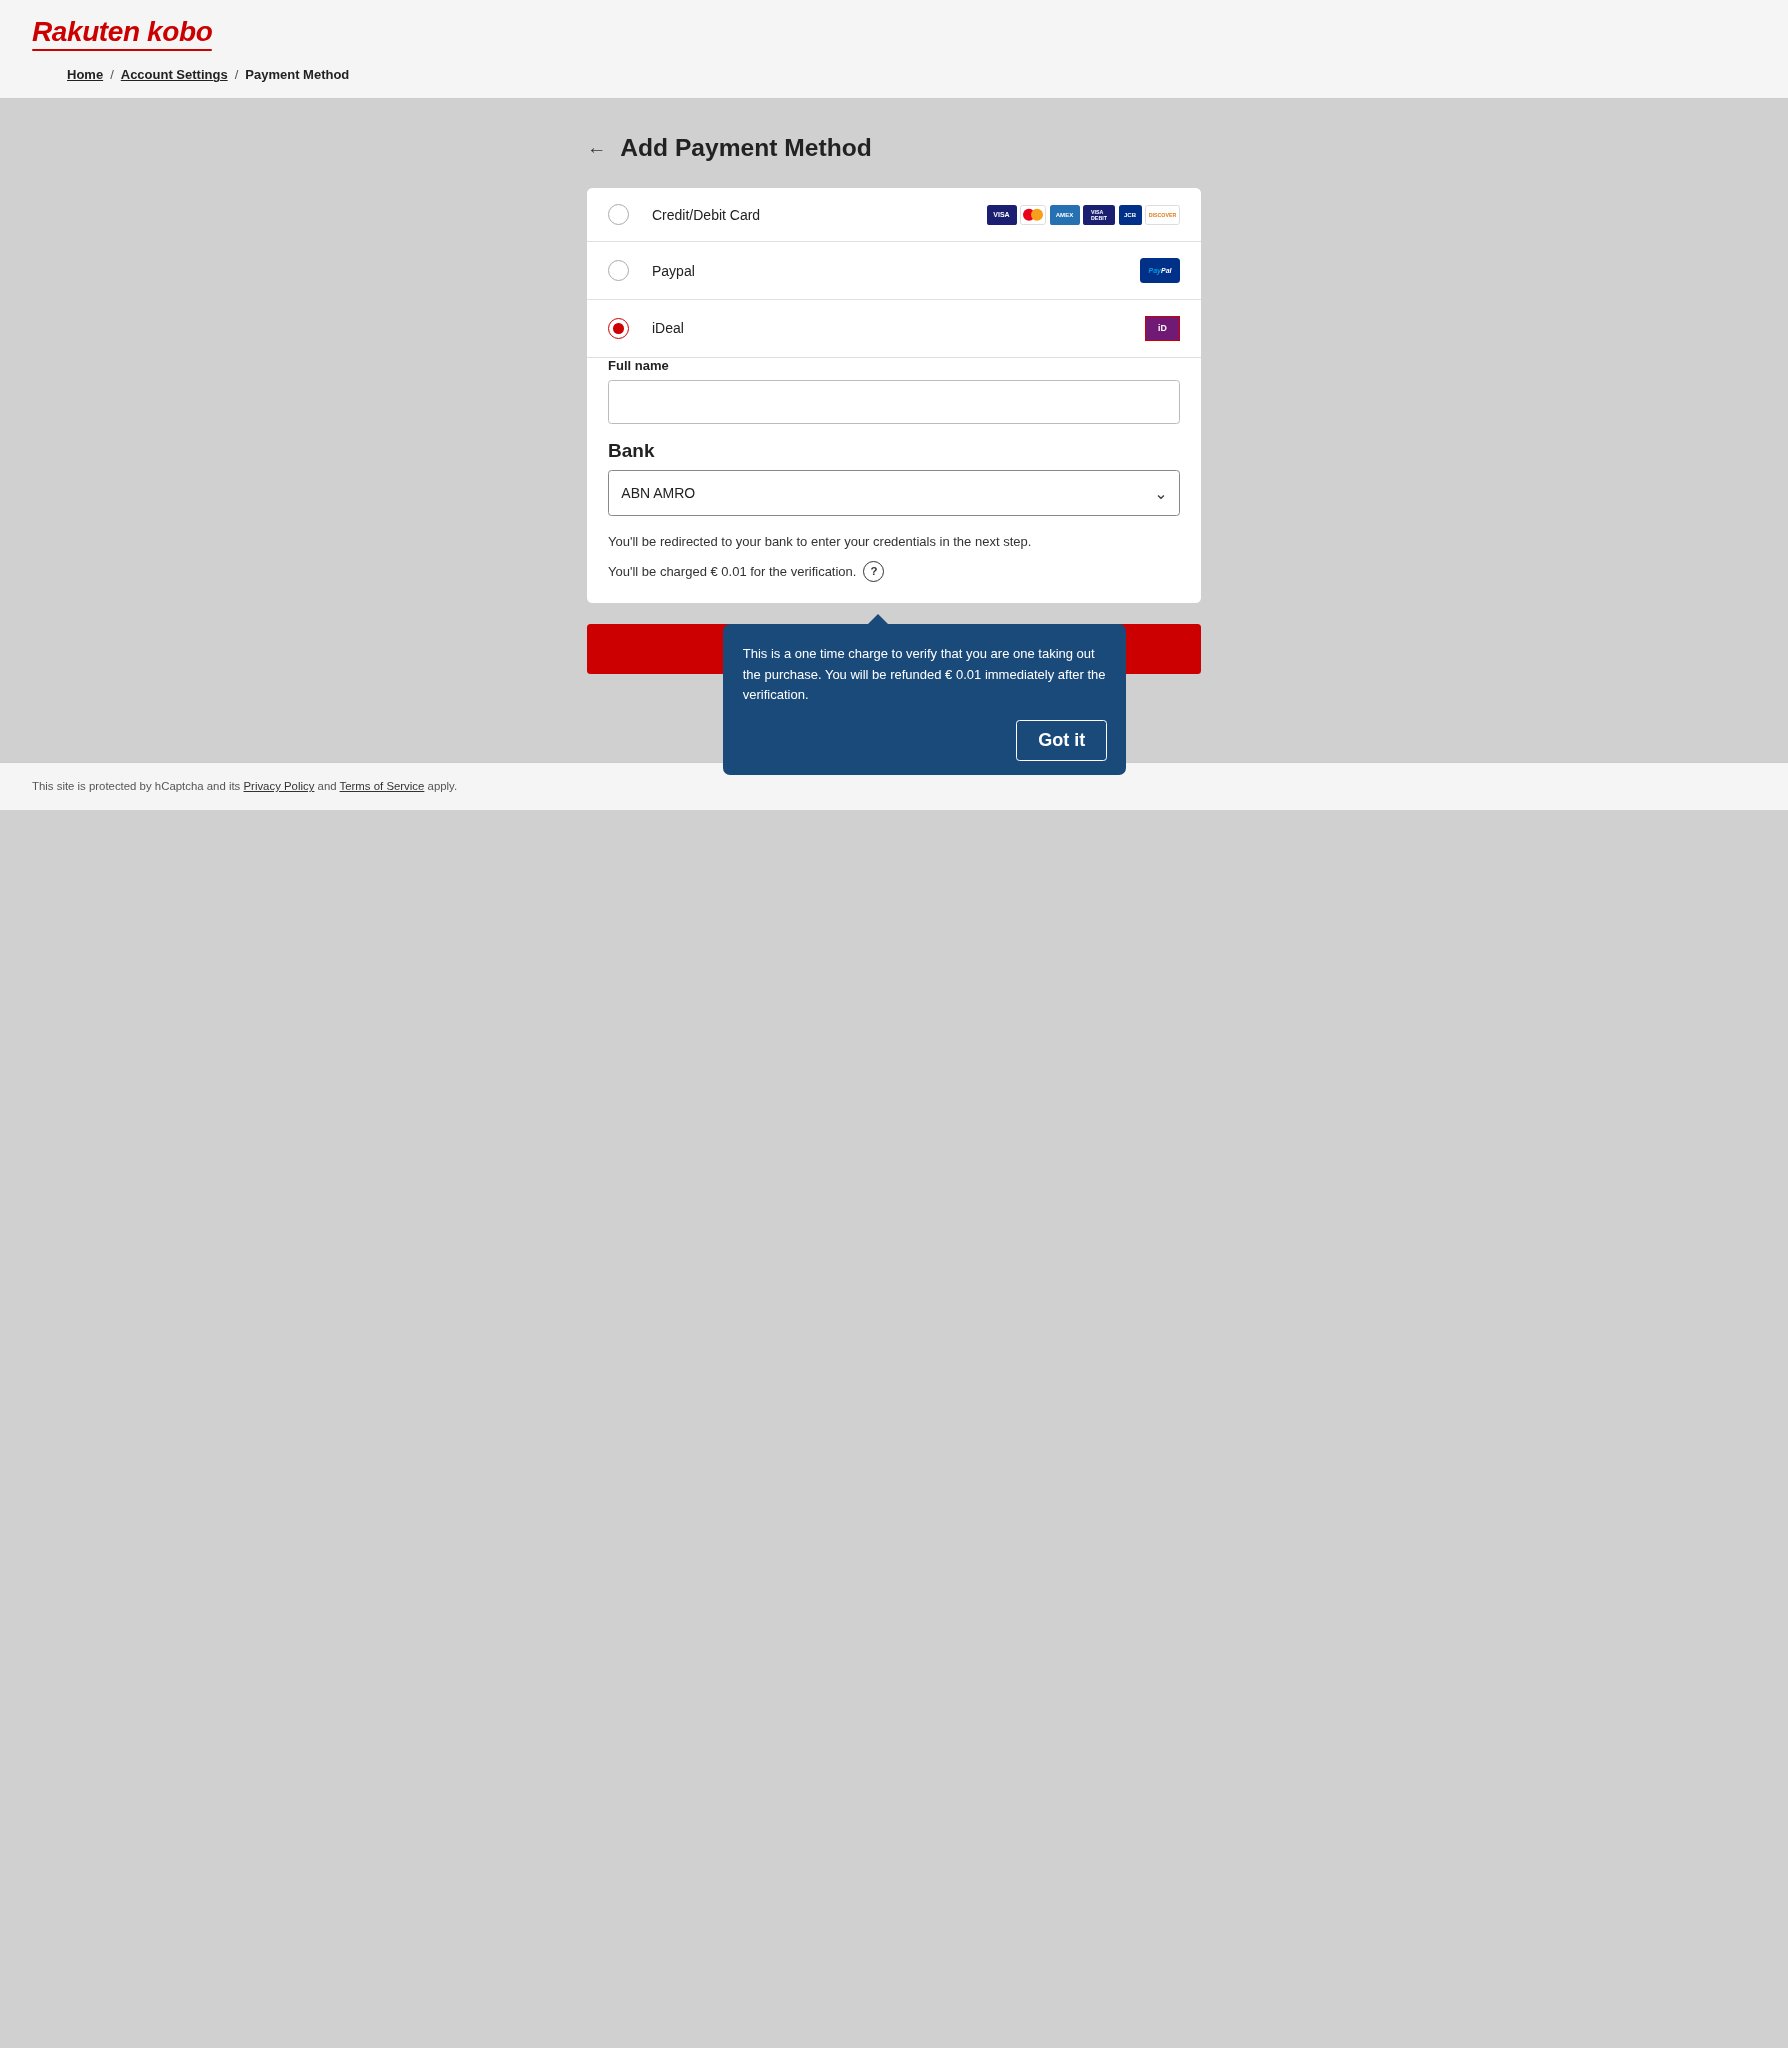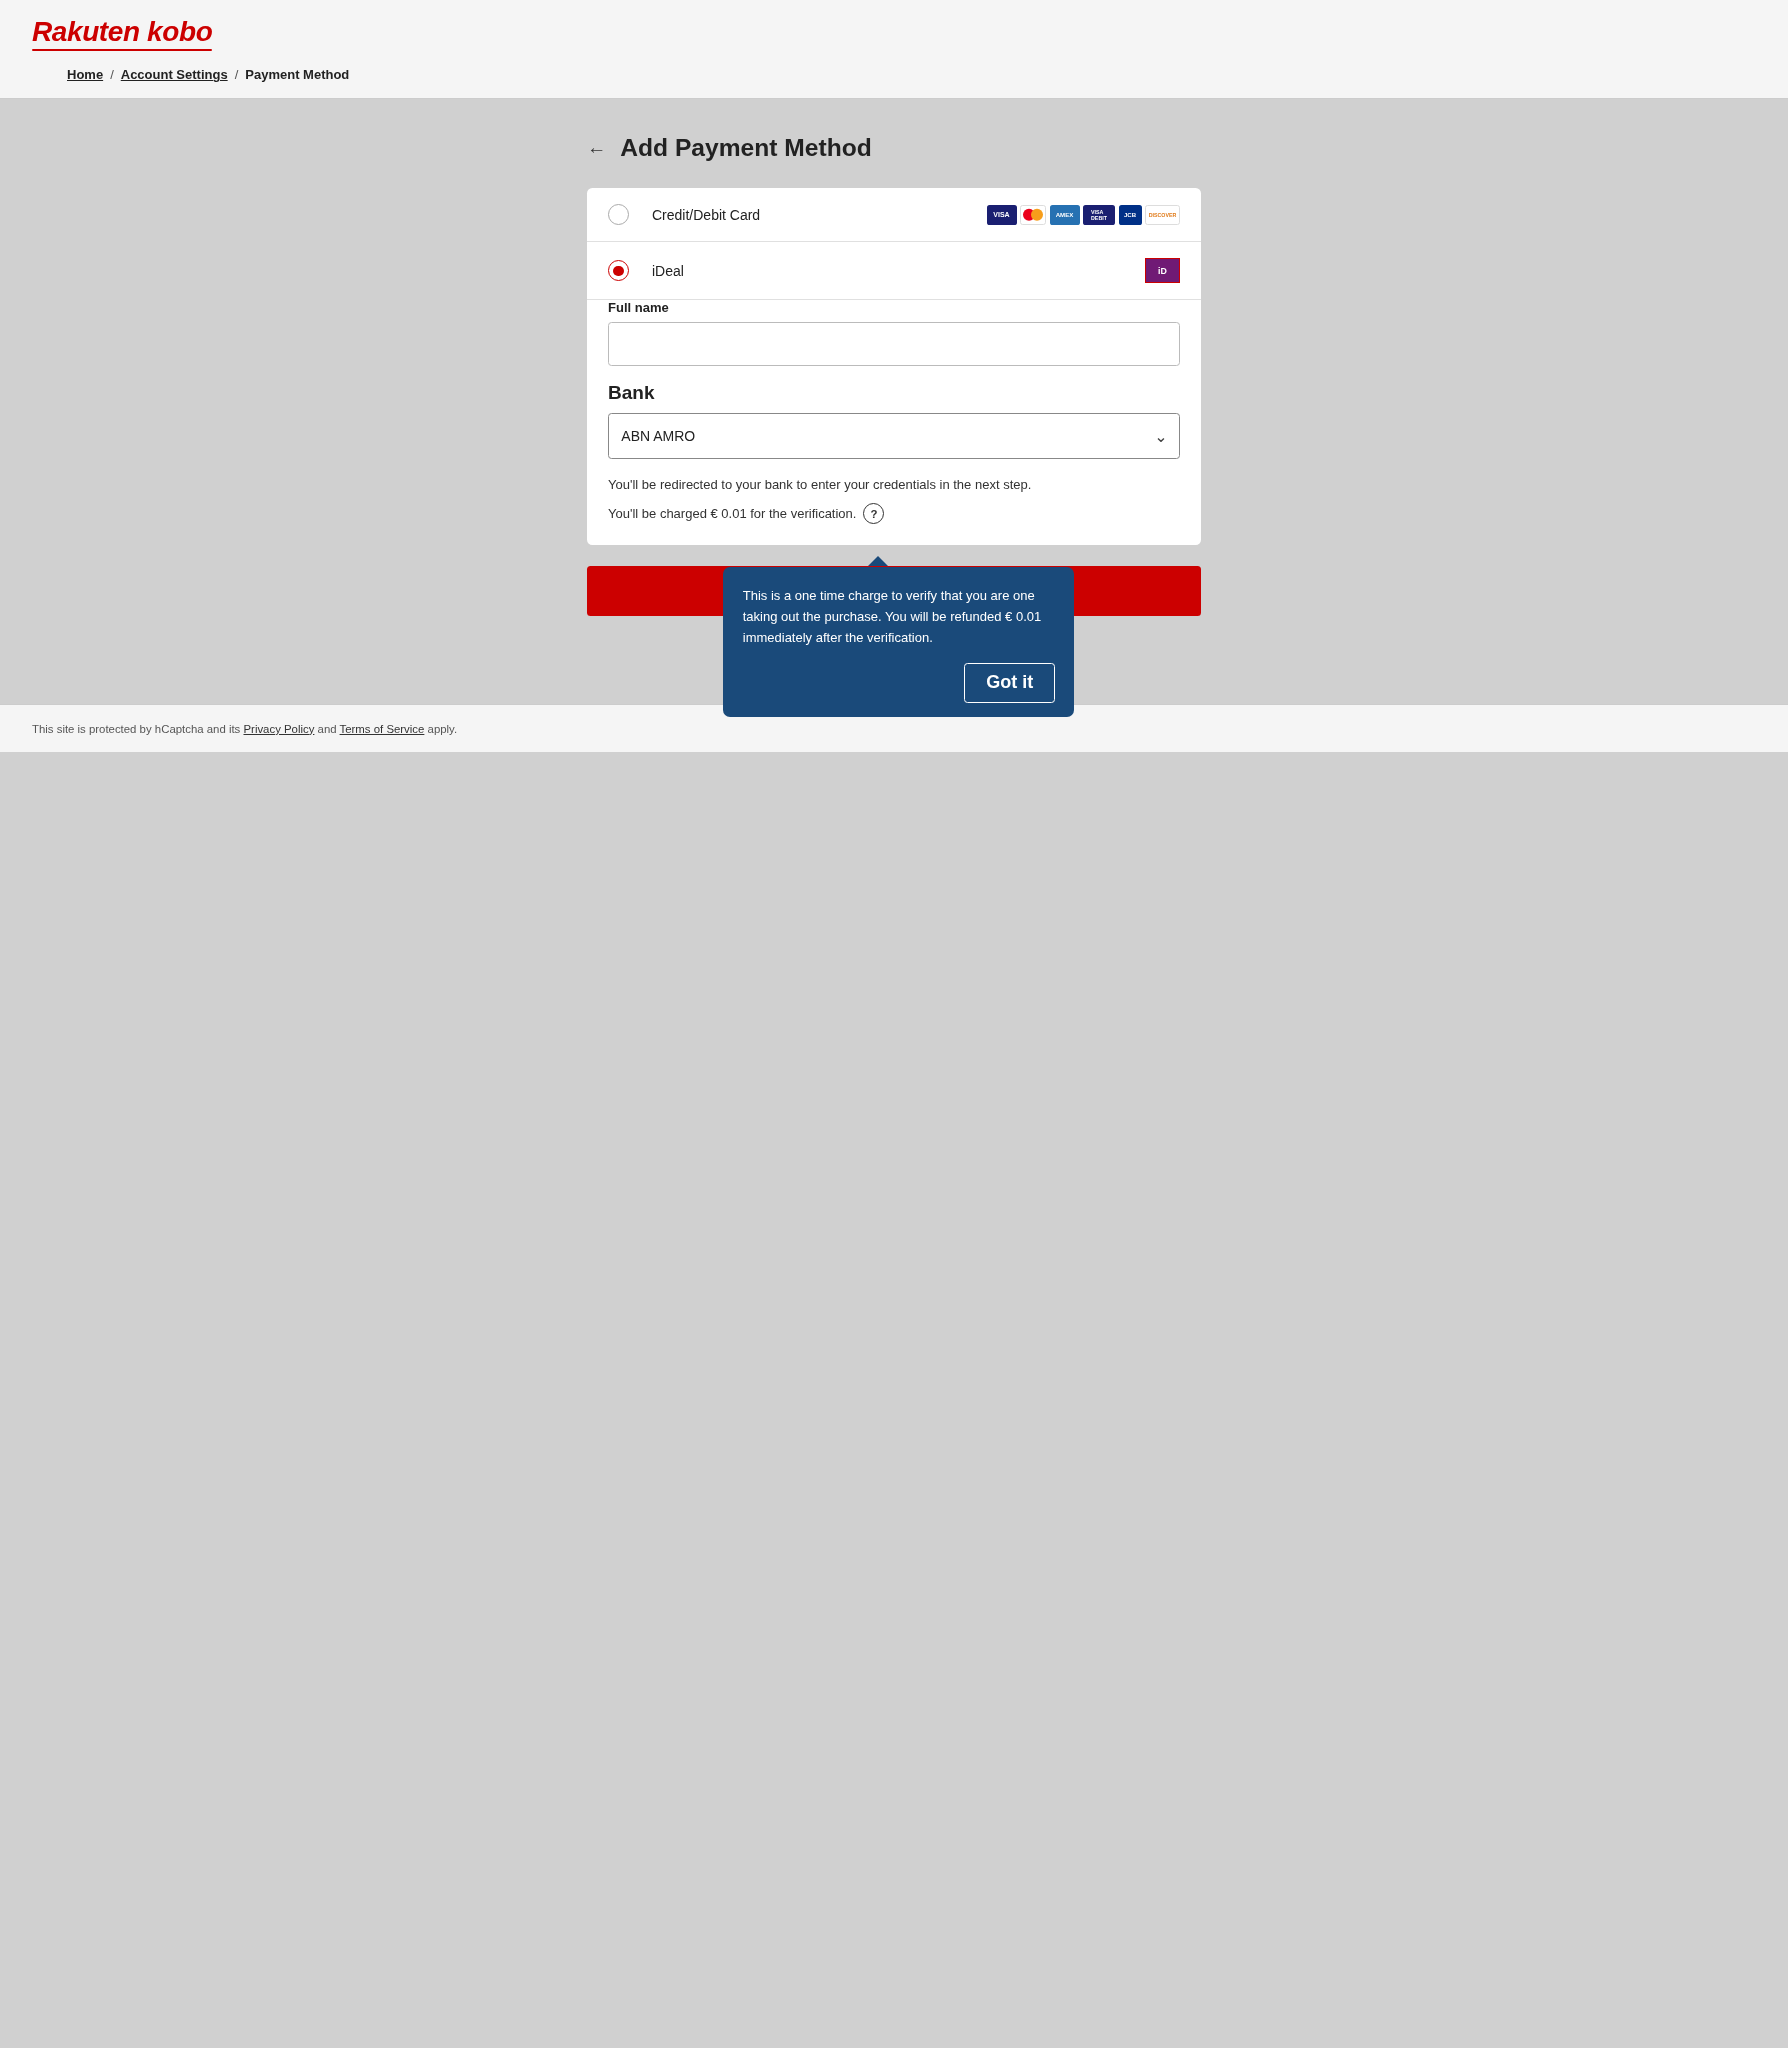--- a/index.html
+++ b/index.html
@@ -341,21 +341,21 @@
     .tooltip-area {
       position: relative;
       display: inline-flex;
       align-items: center;
     }
 
     .tooltip-popup-wrapper {
       position: absolute;
       bottom: -193px;
       left: -140px;
-      width: 351px;
+      width: 403px;
       background: #1a4a7a;
       color: #fff;
       border-radius: 7px;
       padding: 19.3px 19.3px 14px;
       font-size: 13px;
       line-height: 1.6;
       z-index: 200;
     }
     .tooltip-popup-wrapper::before {
       content: '';
@@ -424,20 +424,30 @@
           <div class="mc-left"></div>
           <div class="mc-right"></div>
         </div>
         <div class="cc-icon cc-amex">AMEX</div>
         <div class="cc-icon cc-visa-debit">VISA<br>DEBIT</div>
         <div class="cc-icon cc-jcb">JCB</div>
         <div class="cc-icon cc-discover">DISCOVER</div>
       </div>
     </div>
 
+    <div class="payment-option">
+      <div class="radio-circle"></div>
+      <span class="option-label">Paypal</span>
+      <div class="payment-icons">
+        <div class="paypal-icon">
+          <span>Pay</span>
+            <span>Pal</span>
+        </div>
+      </div>
+    </div>
 
     <div class="payment-option">
       <div class="radio-circle selected"></div>
       <span class="option-label">iDeal</span>
       <div class="payment-icons">
         <div class="ideal-icon">iD</div>
       </div>
     </div>
 
     <div class="ideal-form">

